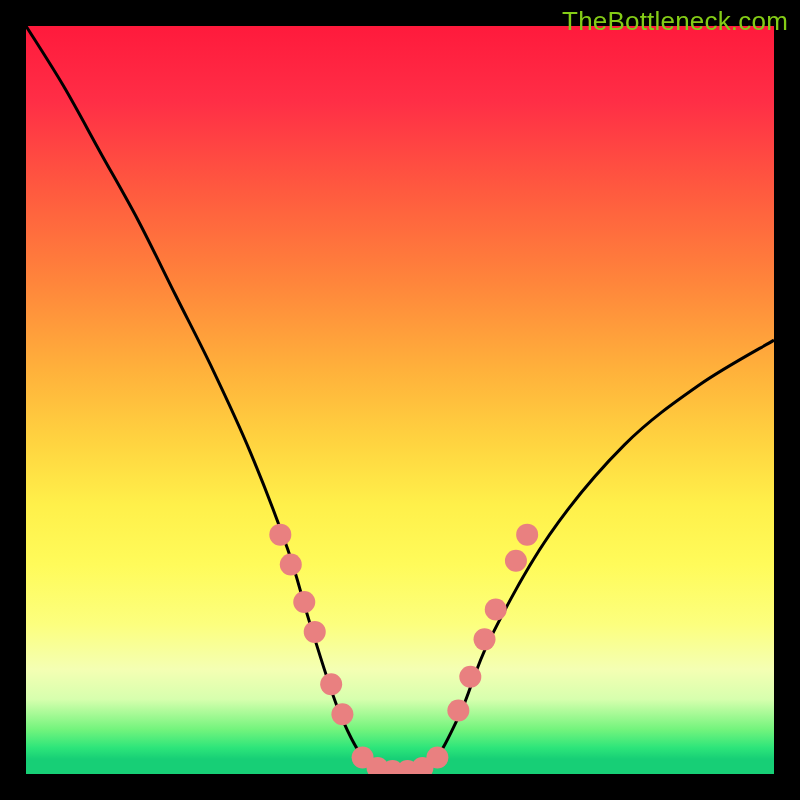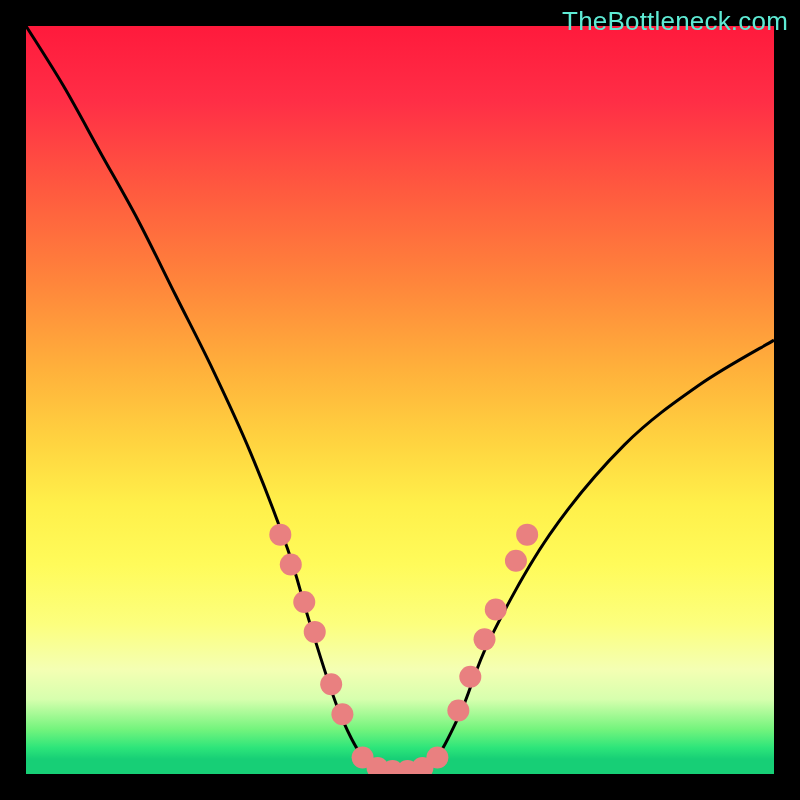--- a/index.html
+++ b/index.html
@@ -17,21 +17,21 @@
       #fffb5a 72%,
       #fcff7e 80%,
       #f4ffb3 86%,
       #d7ffae 90%,
       #74f47d 94%,
       #2de57a 96.5%,
       #17cf76 98%,
       #17cf76 100%);
   }
   svg.curve{position:absolute;inset:0;width:748px;height:748px}
-  .watermark{position:absolute;top:6px;right:12px;color:#5eead4;font-size:26px;letter-spacing:.2px;font-weight:500}
+  .watermark{position:absolute;top:6px;right:12px;color:#84cc16;font-size:26px;letter-spacing:.2px;font-weight:500}
 </style>
 </head>
 <body>
 
 <div class="frame">
   <div class="plot">
     <div class="gradient"></div>
     <svg class="curve" viewBox="0 0 748 748" preserveAspectRatio="none">
       <g id="curve-path">
           <path d="M 0,0 C 6.233333333333333,9.97333333333332 24.93333333333333,38.646666666666576 37.4,59.83999999999992 C 49.86666666666667,81.03333333333326 62.33333333333333,104.72000000000007 74.8,127.16000000000008 C 87.26666666666667,149.6000000000001 99.73333333333333,170.79333333333338 112.2,194.48000000000002 C 124.66666666666667,218.16666666666666 137.13333333333333,244.34666666666664 149.6,269.28 C 162.06666666666666,294.2133333333333 174.53333333333333,317.9 187,344.08 C 199.46666666666667,370.26 211.93333333333334,396.44 224.4,426.36 C 236.86666666666667,456.28000000000003 251.82666666666668,494.9266666666667 261.8,523.6 C 271.77333333333337,552.2733333333333 275.5133333333333,570.9733333333334 284.24,598.4 C 292.9666666666667,625.8266666666666 304.1866666666666,664.4733333333334 314.15999999999997,688.16 C 324.1333333333333,711.8466666666666 334.1066666666667,730.5466666666666 344.08000000000004,740.52 C 354.0533333333334,750.4933333333333 364.02666666666664,748 374,748 C 383.97333333333336,748 393.9466666666667,750.4933333333333 403.92,740.52 C 413.8933333333333,730.5466666666666 423.8666666666667,709.3533333333332 433.84,688.16 C 443.8133333333333,666.9666666666667 448.79999999999995,643.28 463.76,613.36 C 478.72,583.44 501.16,541.0533333333333 523.6,508.64 C 546.04,476.22666666666663 573.4666666666667,443.81333333333333 598.4,418.88 C 623.3333333333333,393.94666666666666 648.2666666666667,376.4933333333333 673.2,359.03999999999996 C 698.1333333333334,341.58666666666664 735.5333333333333,321.64 748,314.16" fill="none" stroke="#000000" stroke-width="3"></path>

